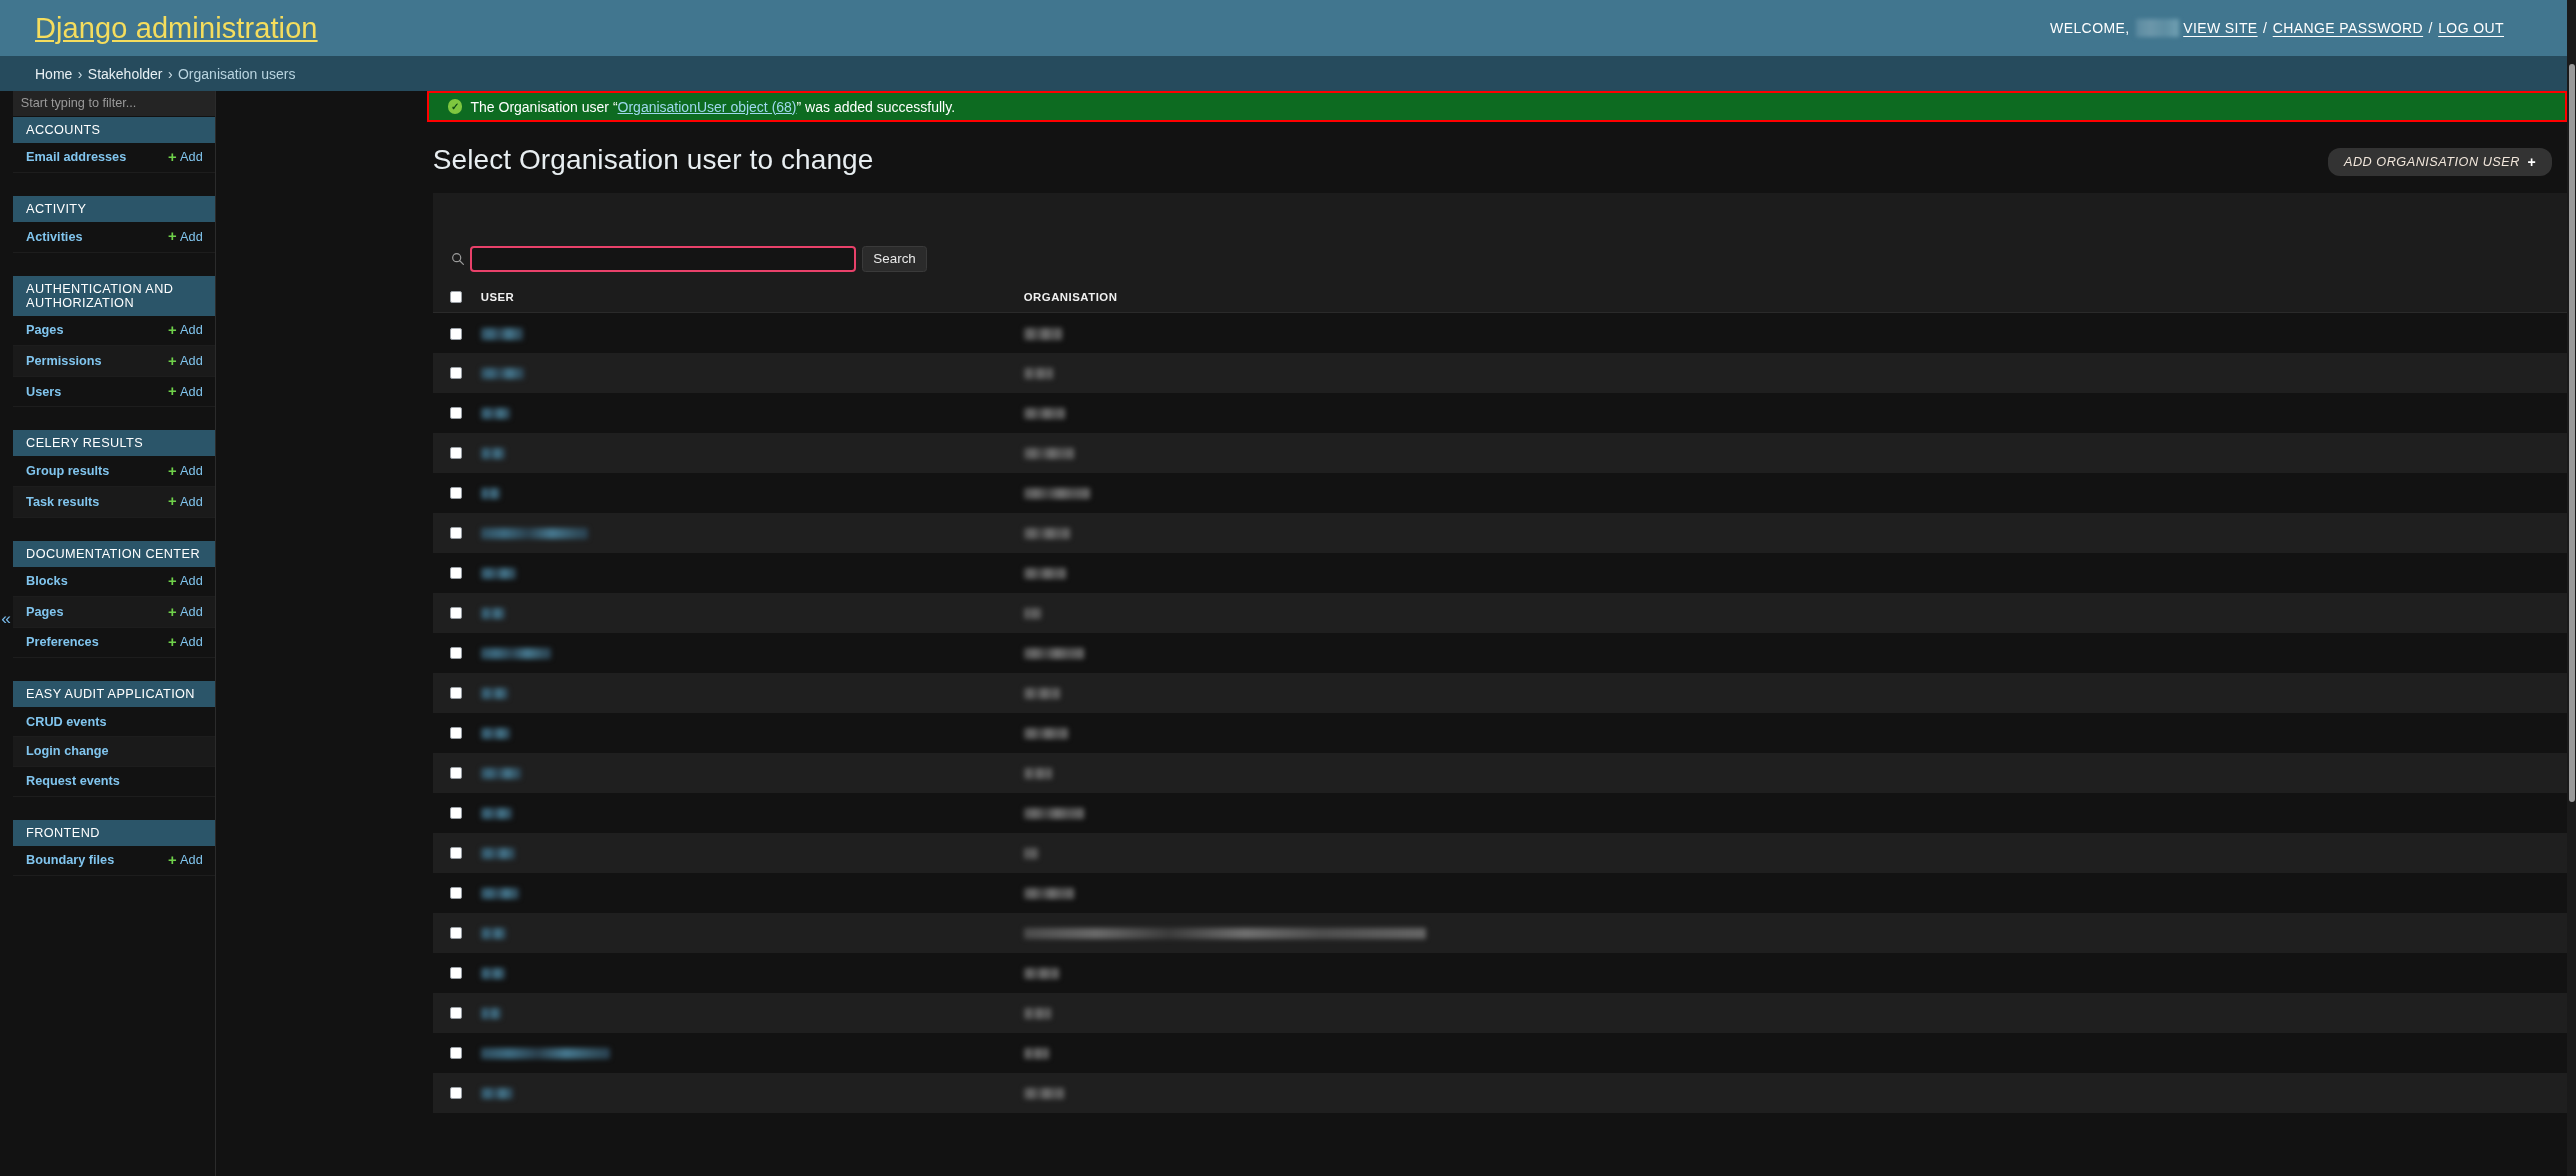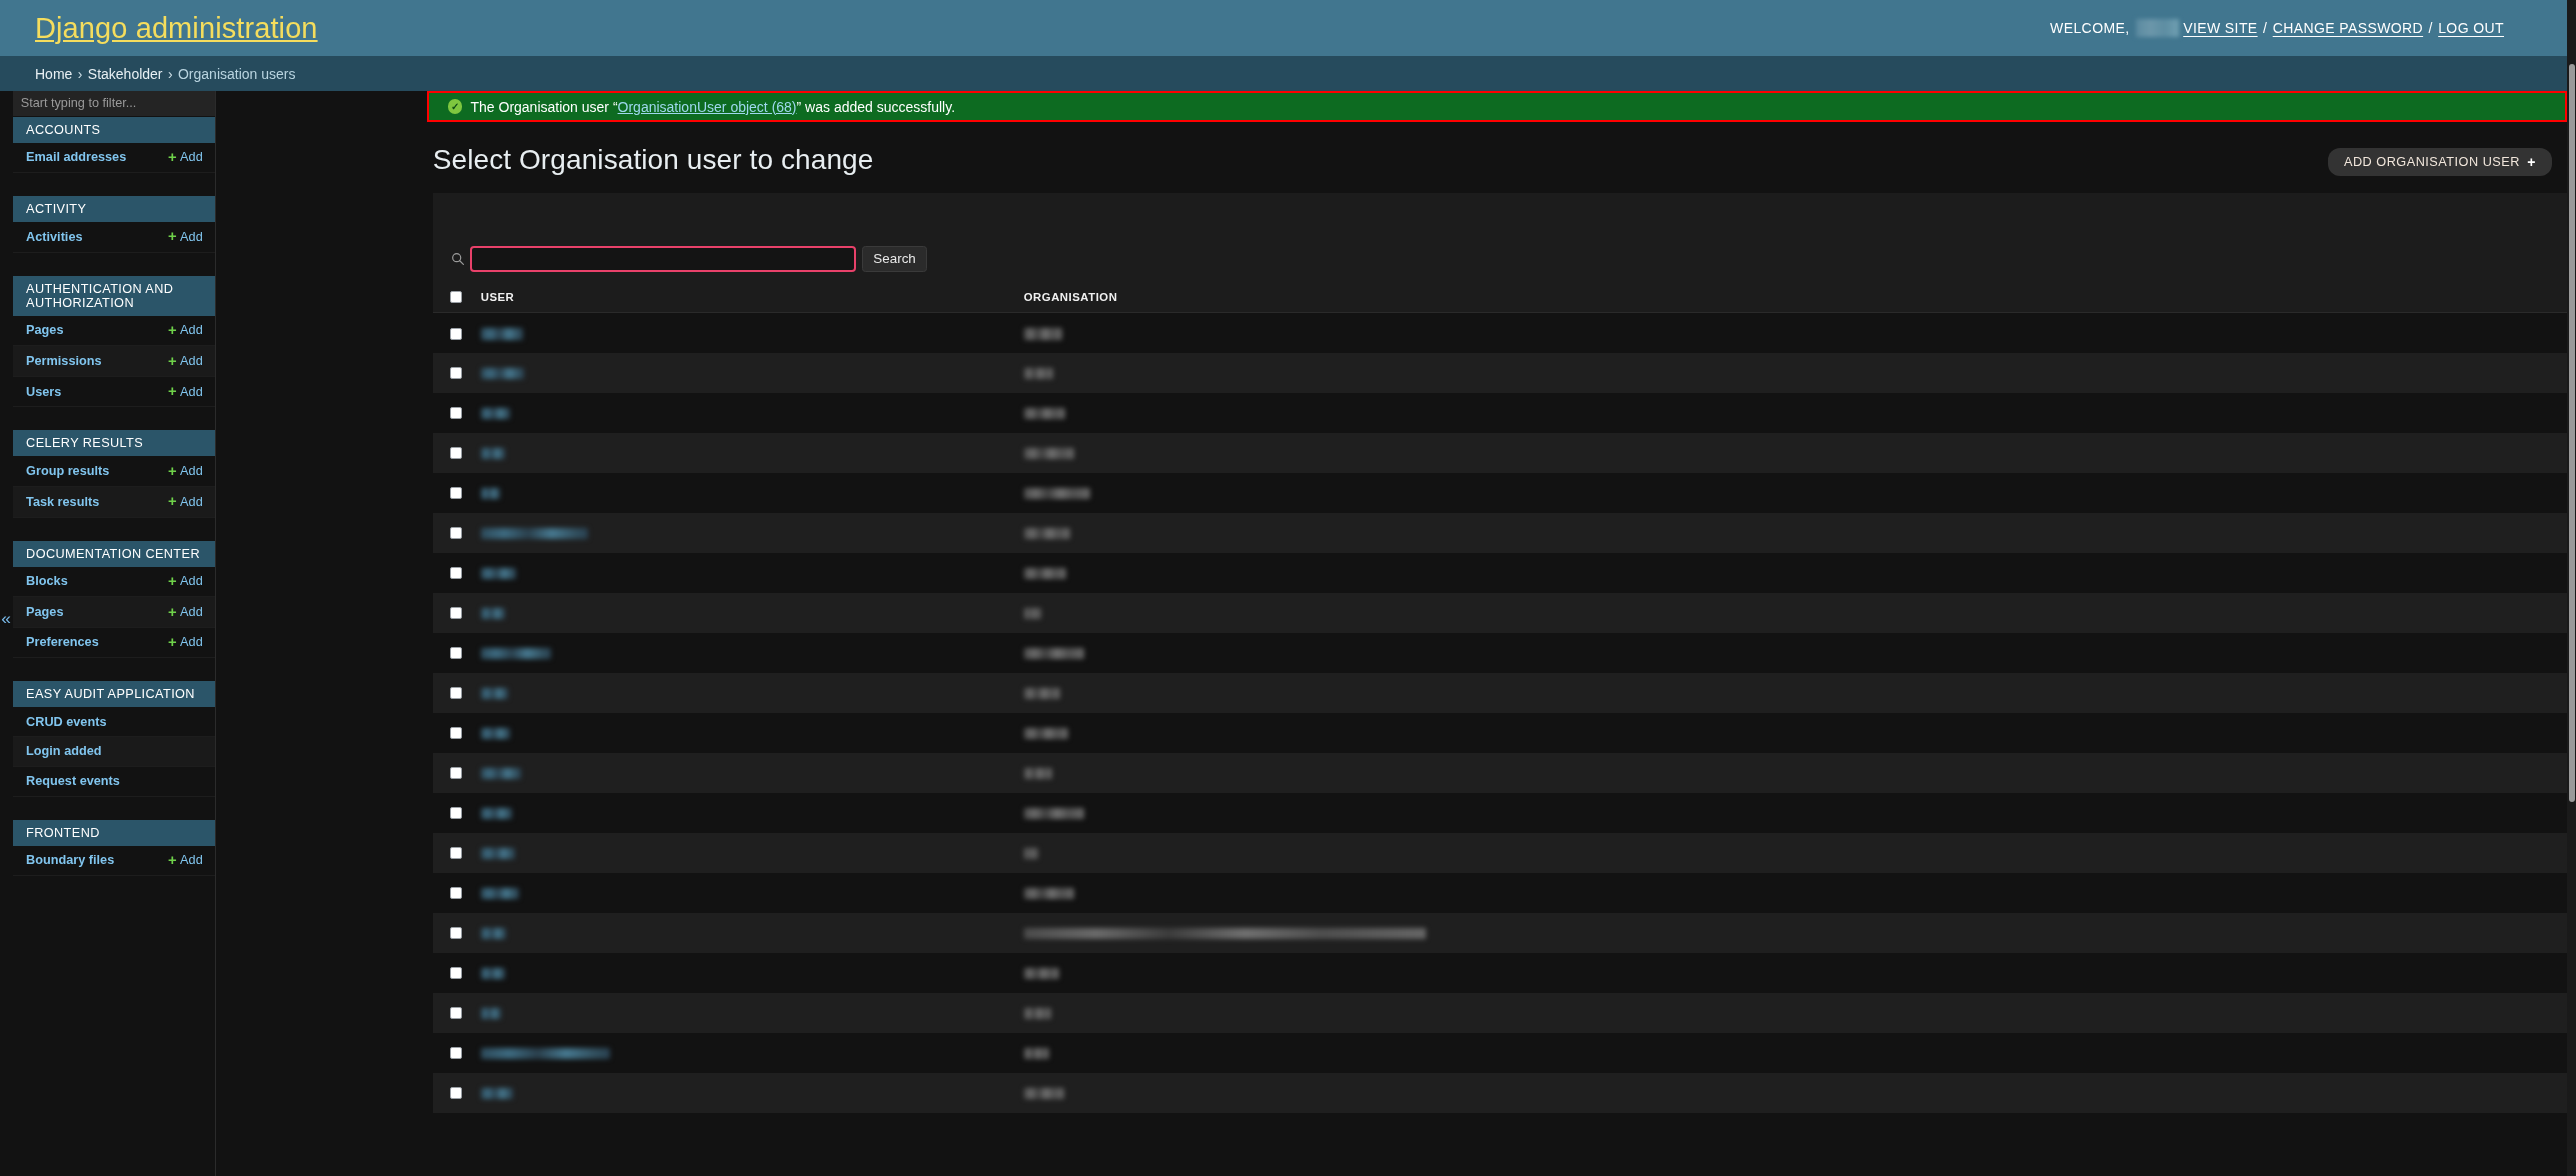--- a/index.html
+++ b/index.html
@@ -220,20 +220,21 @@
     font-size: 12.7px;
     letter-spacing: 0.5px;
     text-transform: uppercase;
     padding: 6px 16px;
     border-radius: 12px;
     text-decoration: none;
     display: inline-flex;
     align-items: center;
     gap: 7.4px;
     margin-top: 4px;
+    font-style: italic;
   }
   #addlink-button .plus-white { color: #ffffff; font-size: 14px; font-weight: bold; }
 
   
   #changelist {
     margin: 17.4px 8.7px 0 217px;
     background: #121212;
   }
   #toolbar {
     background: #1c1c1c;
@@ -504,21 +505,21 @@
             </a>
           </div>
         </div>
         <div class="app-gap"></div>
         <div class="app-block">
           <div class="app-title">EASY AUDIT APPLICATION</div>
           <div class="model-row">
             <a href="#" class="model-name">CRUD events</a>
           </div>
           <div class="model-row">
-            <a href="#" class="model-name">Login added</a>
+            <a href="#" class="model-name">Login change</a>
           </div>
           <div class="model-row">
             <a href="#" class="model-name">Request events</a>
           </div>
         </div>
         <div class="app-gap"></div>
         <div class="app-block">
           <div class="app-title">FRONTEND</div>
           <div class="model-row">
             <a href="#" class="model-name">Boundary files</a>

